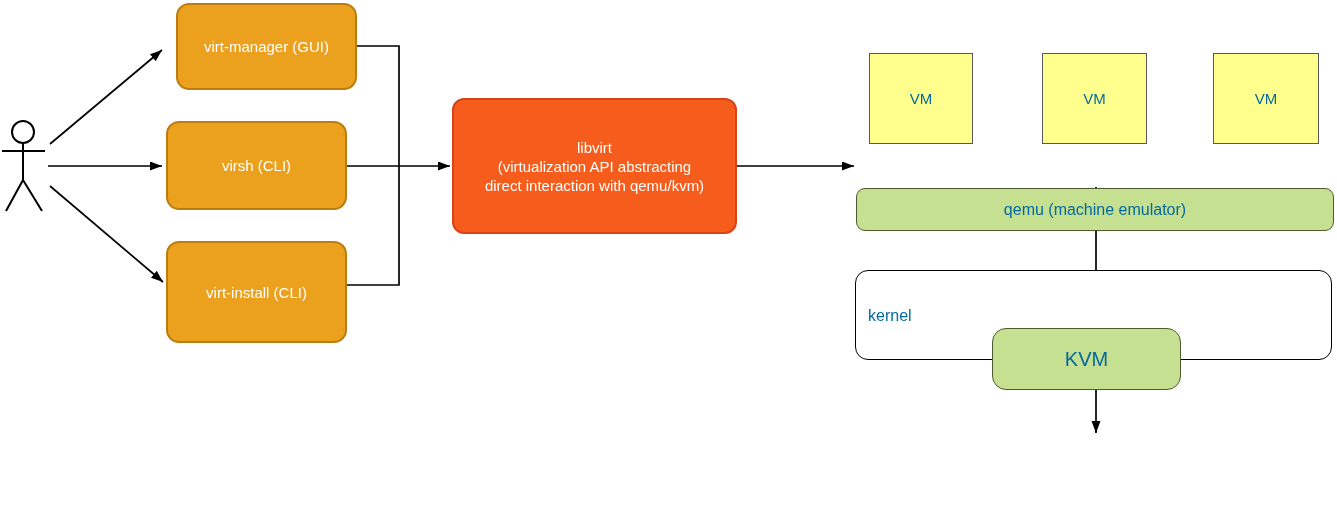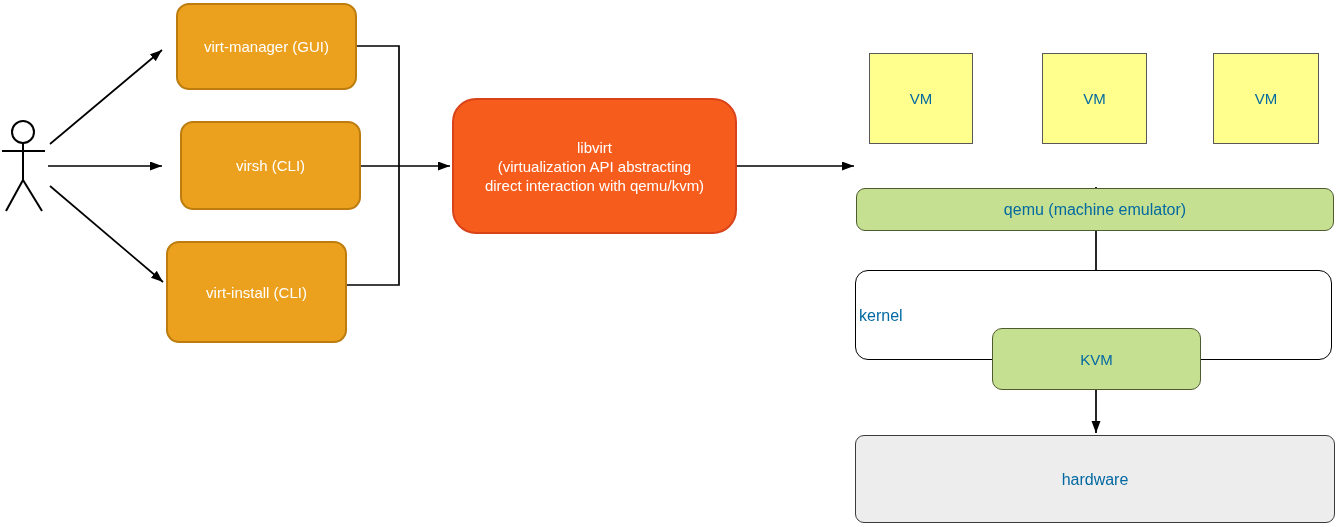--- a/index.html
+++ b/index.html
@@ -34,21 +34,21 @@
   }
   .node-orange {
     background: var(--orangeFill, #EBA01E);
     border: 2px solid var(--orangeStroke, #BC7D0E);
     border-radius: 13px;
     color: #ffffff;
   }
   .node-libvirt {
     background: var(--redOrangeFill, #F65C1C);
     border: 2px solid var(--redOrangeStroke, #D9431A);
-    border-radius: 24px;
+    border-radius: 12px;
     color: #ffffff;
     white-space: pre-line;
   }
   .node-vm {
     background: var(--yellowFill, #FFFF8D);
     border: 1px solid var(--yellowStroke, #595959);
   }
   .node-green {
     background: var(--greenFill, #C6E091);
     border: 1.5px solid var(--greenStroke, #4E5B31);
@@ -58,21 +58,21 @@
     border-radius: 9px;
   }
   .node-kvm {
     border-radius: 10px;
   }
   .node-kernel {
     background: var(--whiteFill, #FFFFFF);
     border: 1.5px solid var(--blackStroke, #000000);
     border-radius: 13px;
     justify-content: flex-start;
-    padding-left: 3px;
+    padding-left: 12px;
     font-size: 16px;
   }
   .node-hardware {
     background: var(--grayFill, #EDEDED);
     border: 1.5px solid var(--grayStroke, #3B3B3B);
     border-radius: 9px;
     font-size: 16px;
   }
 </style>
 </head>
@@ -105,33 +105,32 @@
 
     <line x1="736" y1="166" x2="854" y2="166" stroke="#000000" stroke-width="1.7" marker-end="url(#arrow)"></line>
 
     <line x1="1096" y1="187" x2="1096" y2="271" stroke="#000000" stroke-width="1.7"></line>
 
     <line x1="1096" y1="346" x2="1096" y2="433" stroke="#000000" stroke-width="1.7" marker-end="url(#arrow)"></line>
   </svg>
 
   <div class="node node-orange" style="left:176px; top:3px; width:181px; height:87px;">virt-manager (GUI)</div>
 
-  <div class="node node-orange" style="left:180px; top:121px; width:181px; height:89px;">virsh (CLI)</div>
+  <div class="node node-orange" style="left:166px; top:121px; width:181px; height:89px;">virsh (CLI)</div>
 
   <div class="node node-orange" style="left:166px; top:241px; width:181px; height:102px;">virt-install (CLI)</div>
 
   <div class="node node-libvirt" style="left:452px; top:98px; width:285px; height:136px;">libvirt
 (virtualization API abstracting
 direct interaction with qemu/kvm)</div>
 
   <div class="node node-vm" style="left:869px; top:53px; width:104px; height:91px;">VM</div>
   <div class="node node-vm" style="left:1042px; top:53px; width:105px; height:91px;">VM</div>
   <div class="node node-vm" style="left:1213px; top:53px; width:106px; height:91px;">VM</div>
 
   <div class="node node-green node-qemu" style="left:856px; top:144px; width:478px; height:43px; font-size:16px;">qemu (machine emulator)</div>
 
   <div class="node node-kernel" style="left:855px; top:270px; width:477px; height:90px;">kernel</div>
 
-  <div class="node node-green node-kvm" style="left:992px; top:284px; width:209px; height:62px; font-size:15px;">KVM</div>
+  <div class="node node-green node-kvm" style="left:992px; top:284px; width:189px; height:62px; font-size:20px;border-radius:14px;">KVM</div>
 
-  <div class="node node-hardware" style="left:855px; top:435px; width:480px; height:88px;">hardware</div>
 
 </div>
 
 </body></html>

